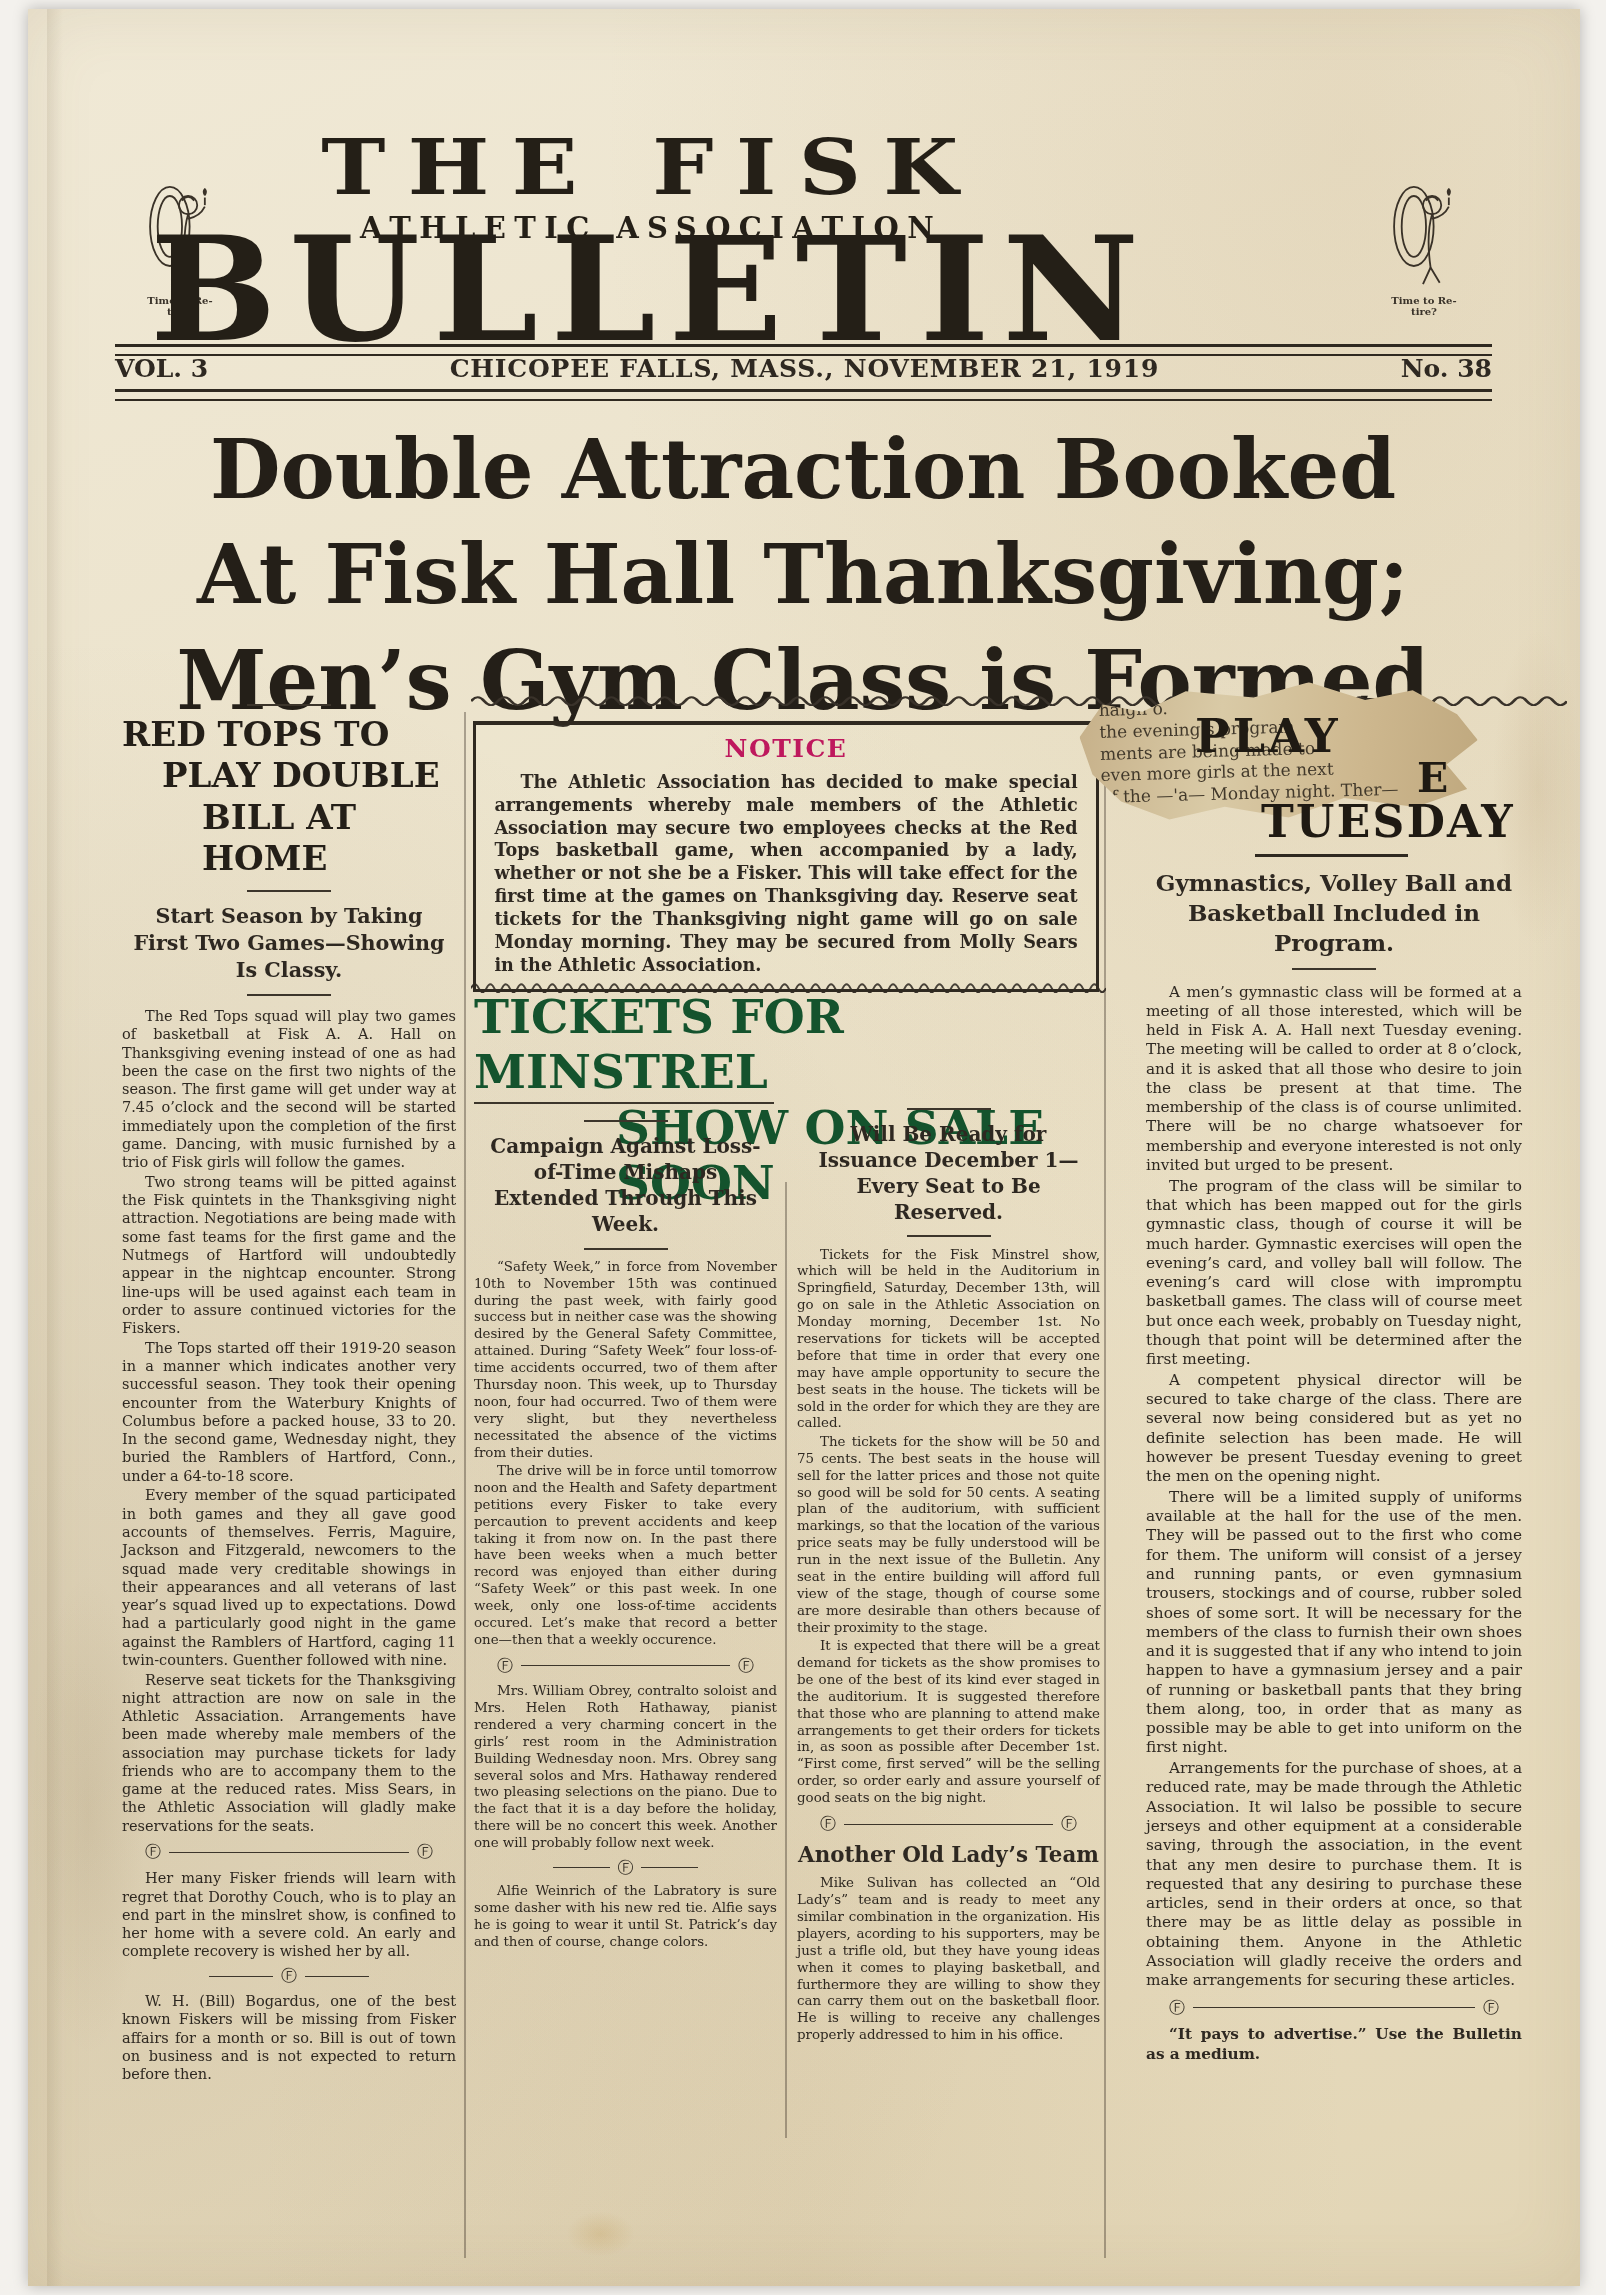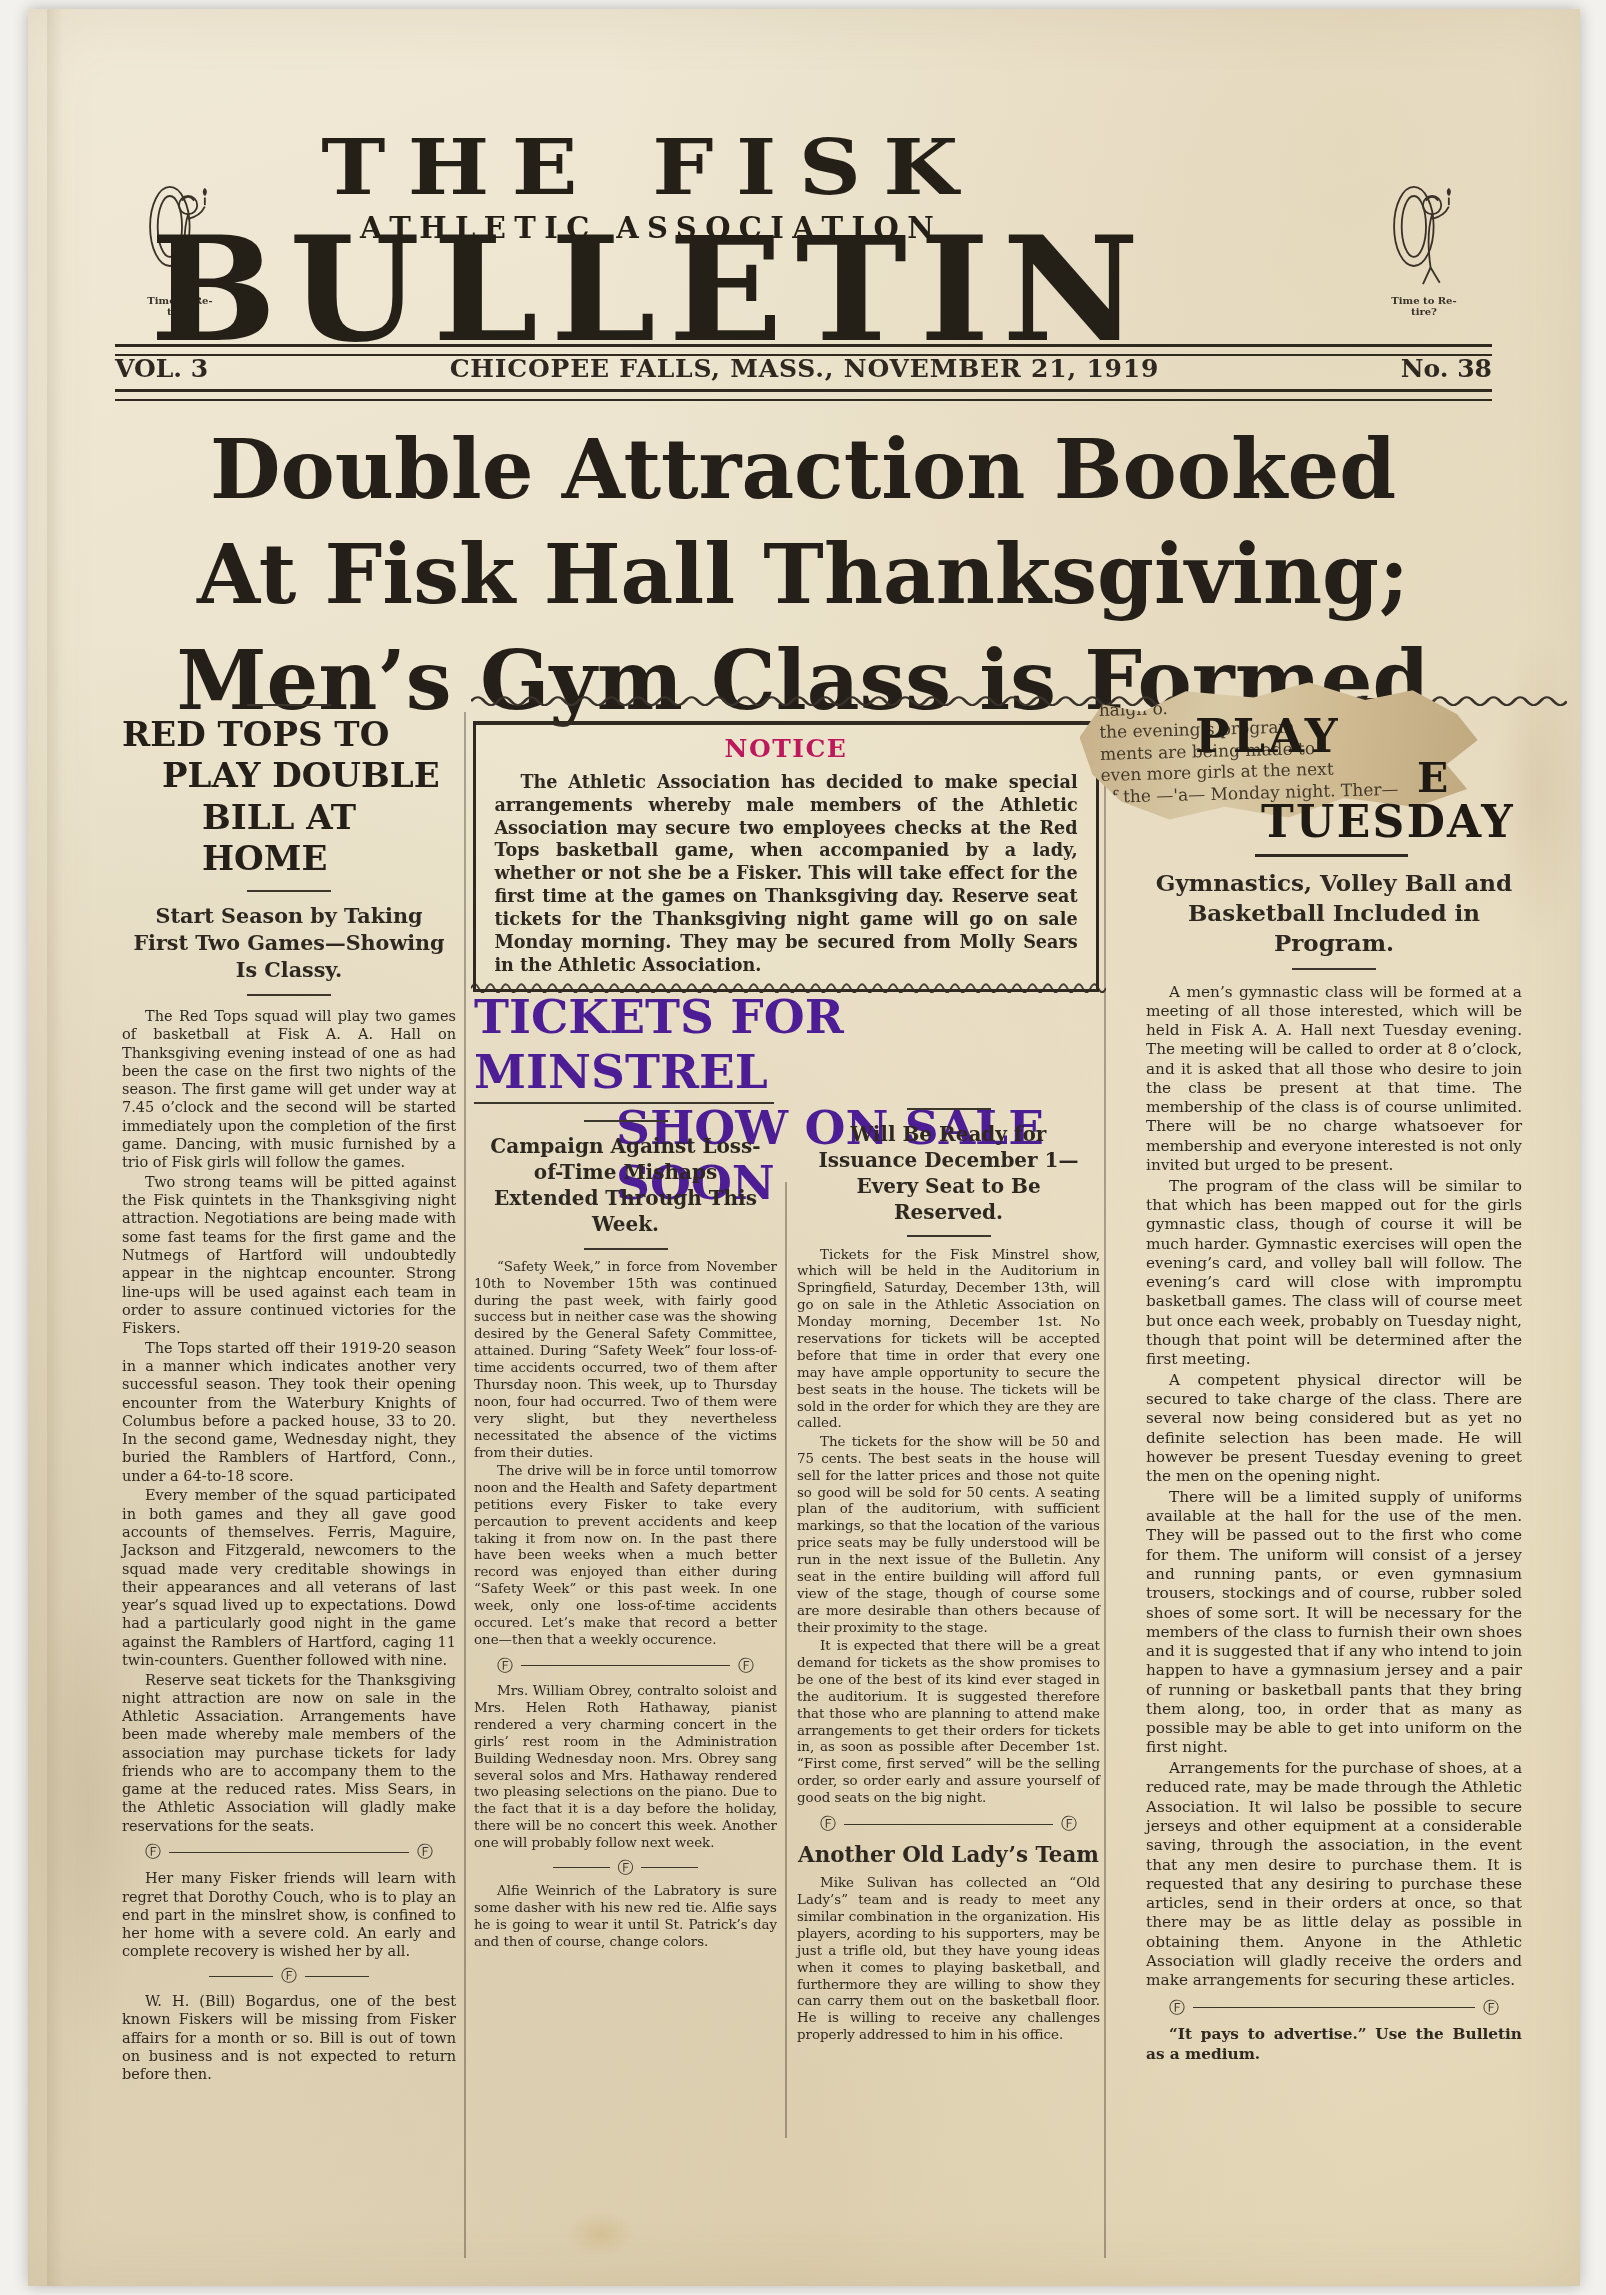--- a/index.html
+++ b/index.html
@@ -69,21 +69,21 @@
   .rightcol{font-size:15.3px;}
   .rightcol .deck{font-size:23px;}
 
   
   .notice{position:absolute;left:473px;top:721px;width:626px;border:3.1px solid #2f2920;border-top-width:4.6px;
     padding:7.7px 18.4px 12.2px 18.4px;box-sizing:border-box;background:rgba(255,250,235,0.08);}
   .notice h2{margin:1.5px 0 7.7px 0;text-align:center;font-size:25px;letter-spacing:1.5px;color:#be185d;}
   .notice p{margin:0;font-weight:bold;font-size:17.6px;line-height:1.3;text-align:justify;text-indent:26px;}
 
   
-  .tickhead{position:absolute;left:474px;top:989px;width:627px;font-weight:bold;font-size:47px;line-height:1.18;color:#4c1d95;}
+  .tickhead{position:absolute;left:474px;top:989px;width:627px;font-weight:bold;font-size:47px;line-height:1.18;color:#14532d;}
   .tickhead .l2{padding-left:142px;}
 
   
   .tornword{position:absolute;font-weight:bold;color:#1f1a13;z-index:6;}
   .tw1{left:1195px;top:709px;font-size:46px;letter-spacing:3.1px;}
   .tw2{left:1417px;top:754px;font-size:41px;}
   .tw3{left:1261px;top:796px;font-size:44px;letter-spacing:2.3px;}
   .fragment{
     position:absolute;left:1080px;top:683px;width:398px;height:139px;z-index:4;
     background:linear-gradient(100deg,#c6b089 0%,#d9caa6 35%,#cdb78e 70%,#bfa87e 100%);

